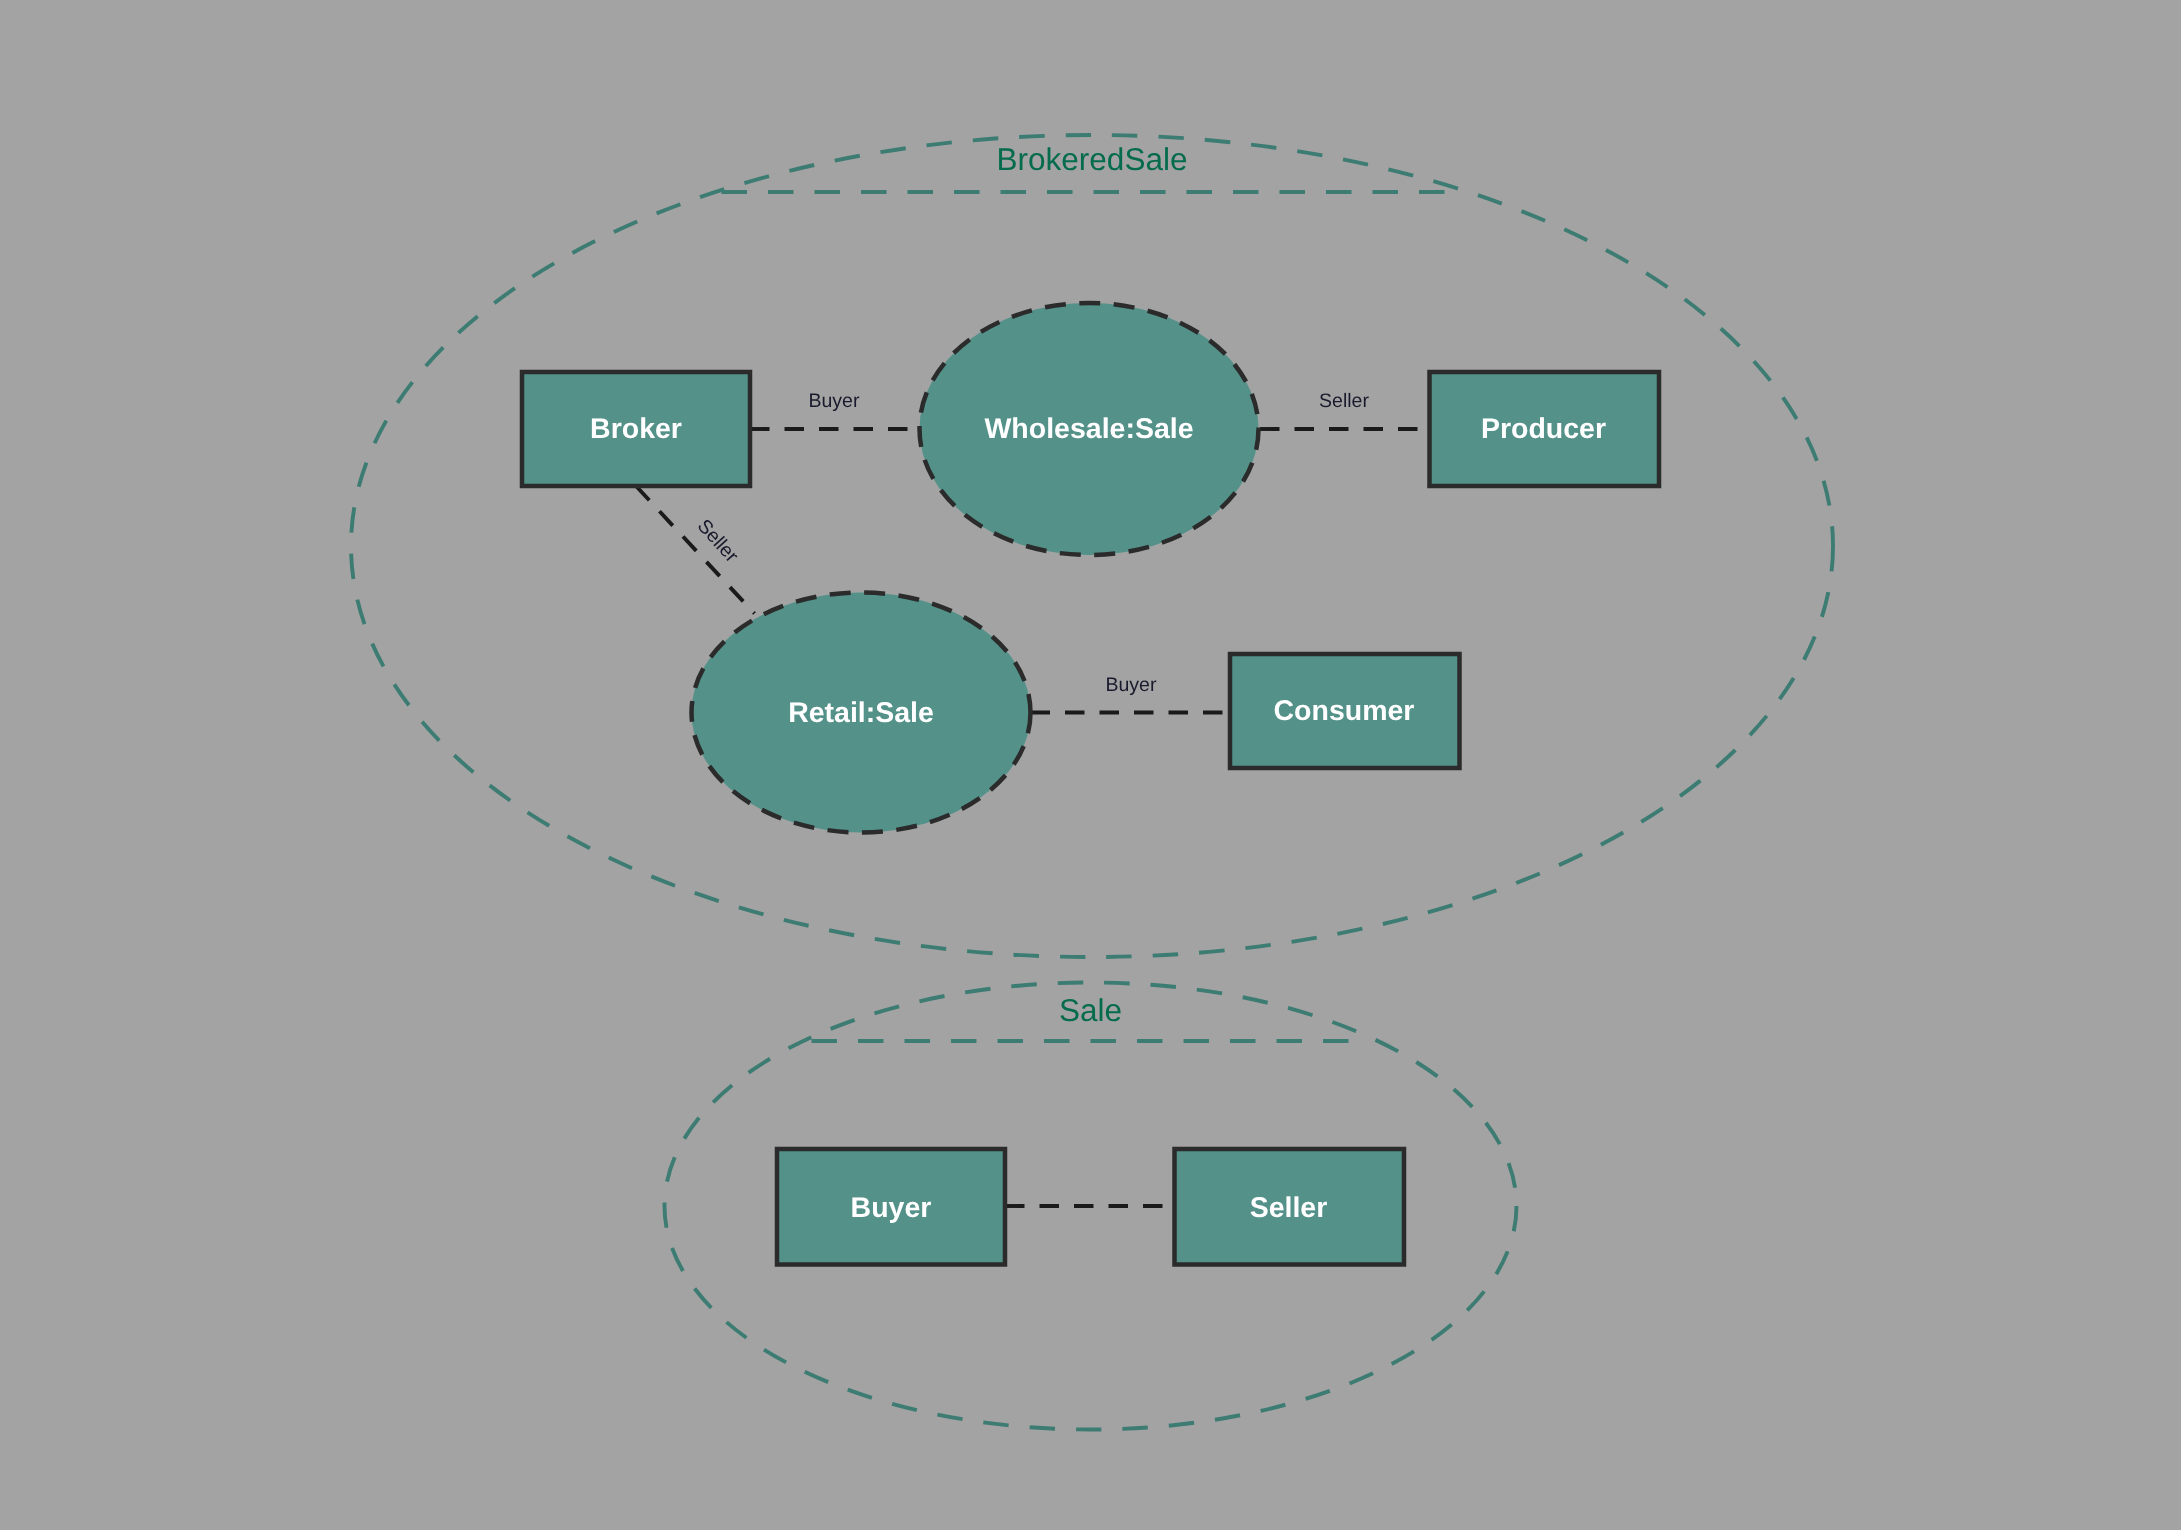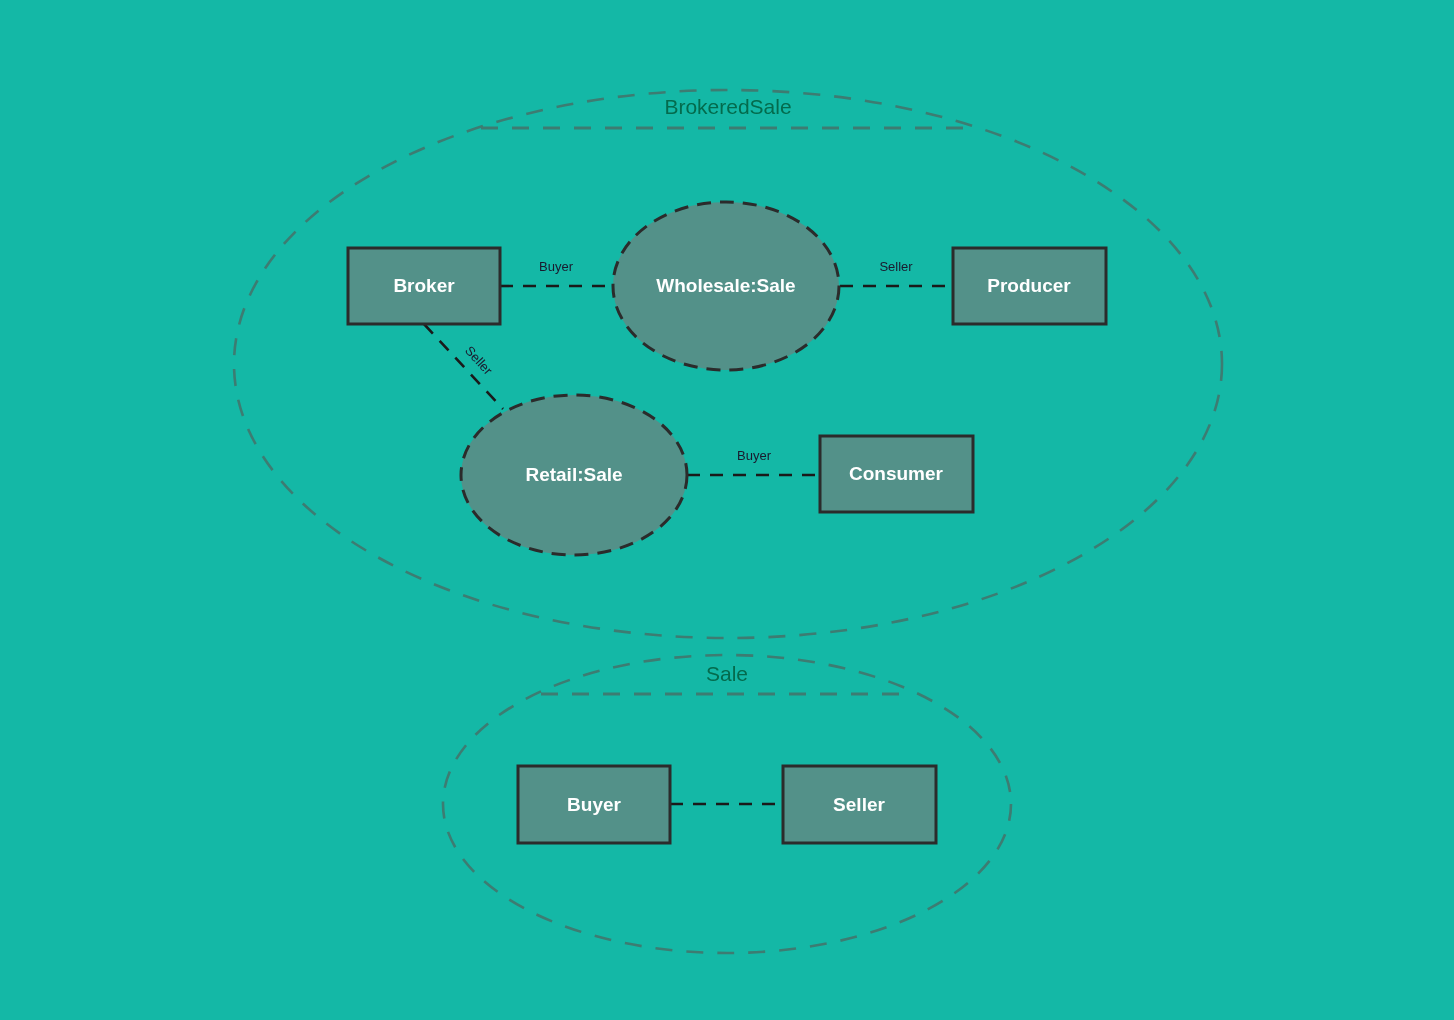--- a/index.html
+++ b/index.html
@@ -8,21 +8,21 @@
     padding: 0;
     background: #ffffff;
   }
   body {
     font-family: "Liberation Sans", sans-serif;
   }
   #canvas {
     position: relative;
     width: 1454px;
     height: 1020px;
-    background: #14b8a6;
+    background: #a3a3a3;
     overflow: hidden;
   }
   #diagram-svg {
     position: absolute;
     left: 0;
     top: 0;
     width: 1454px;
     height: 1020px;
   }
   .node-label {

